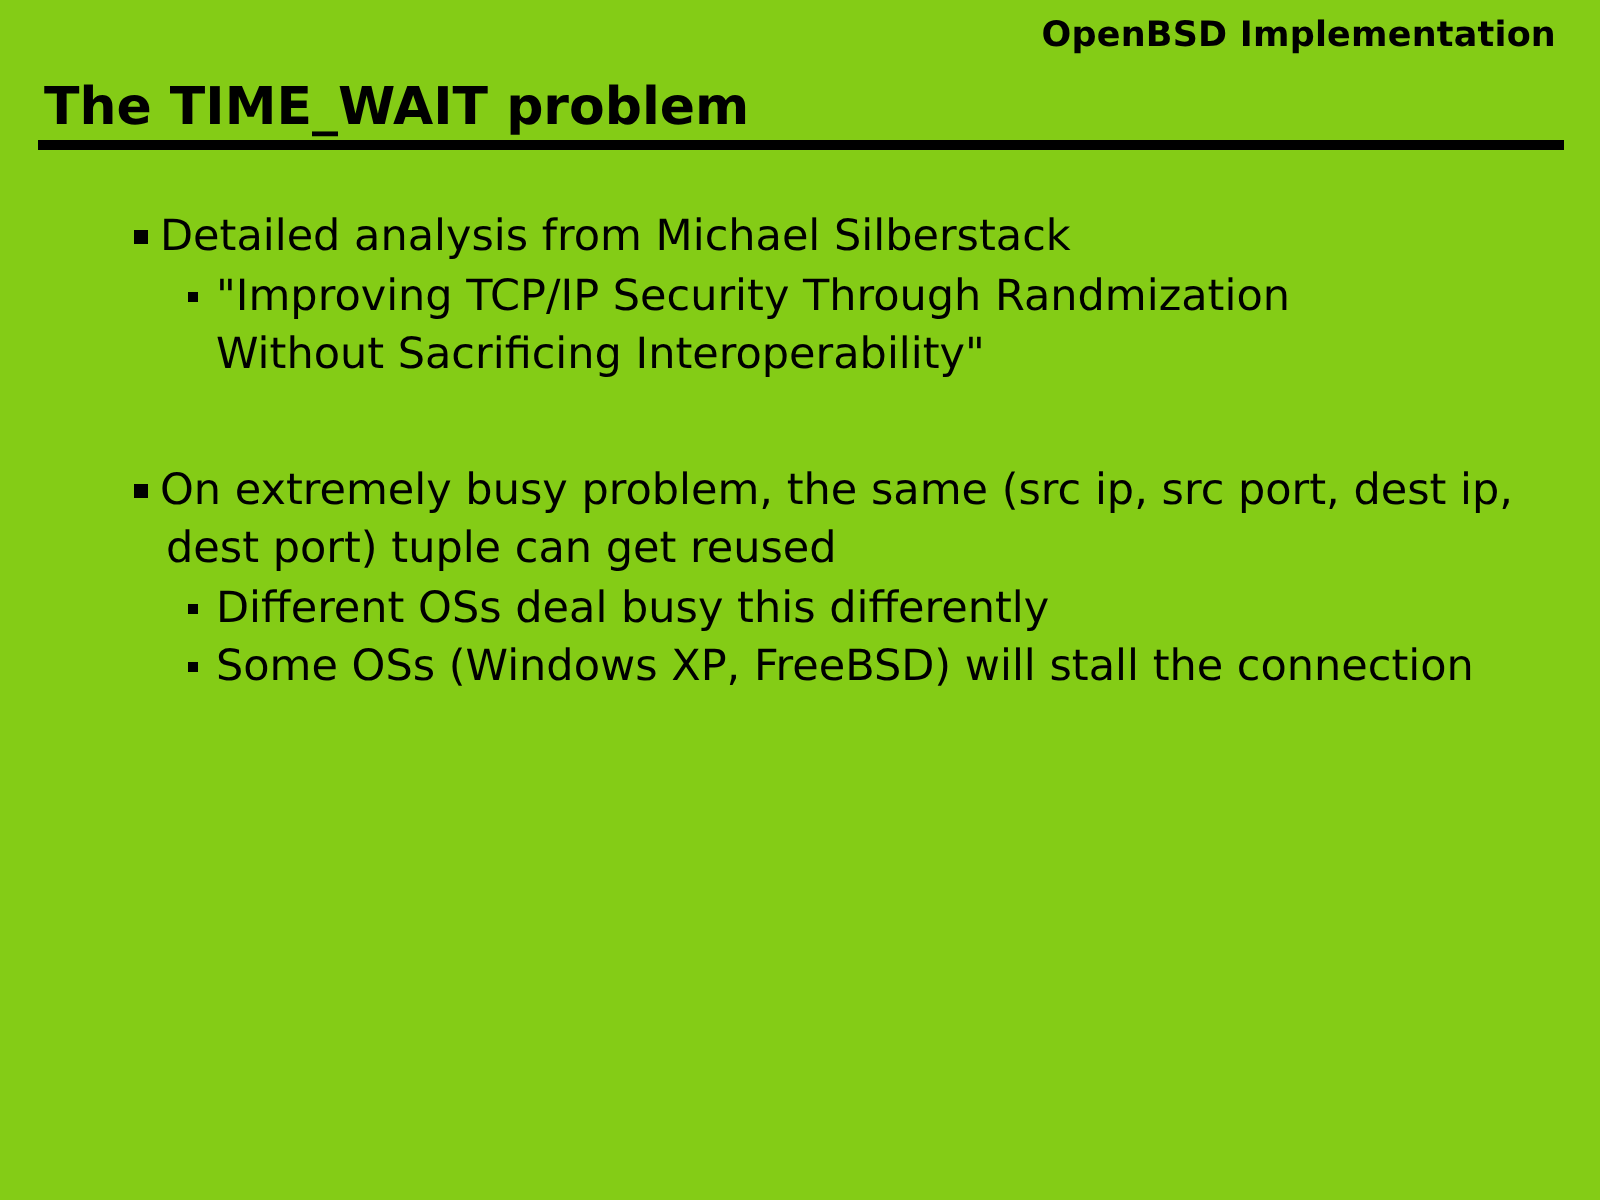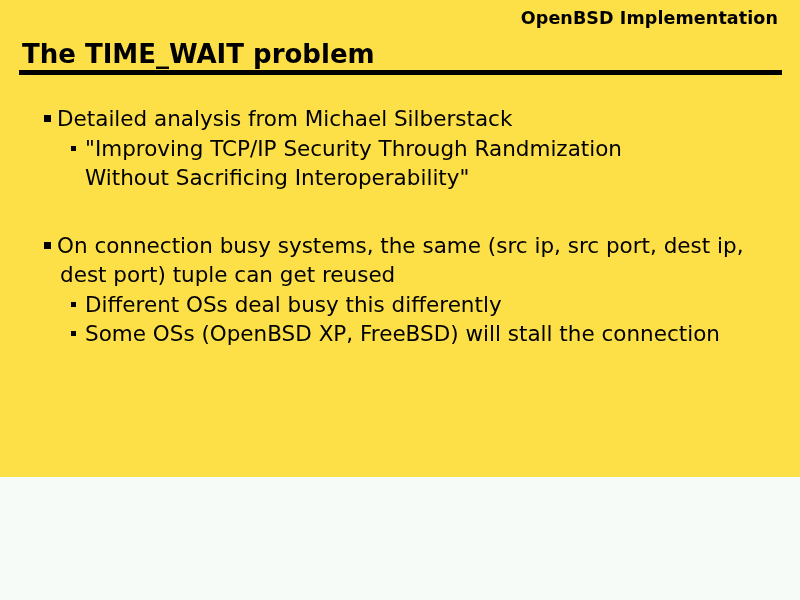--- a/index.html
+++ b/index.html
@@ -15,22 +15,22 @@
     color: #000000;
     overflow: hidden;
     position: relative;
   }
 
   .slide {
     position: absolute;
     left: 0;
     top: 0;
     width: 800px;
-    height: 477px;
-    background: #fde047;
+    height: 600px;
+    background: #84cc16;
   }
 
   
   .slide-header {
     position: absolute;
     left: 0;
     top: 7px;
     width: 778px;
     text-align: right;
     font-family: "DejaVu Sans", sans-serif;
@@ -67,20 +67,21 @@
   
   .slide-body {
     position: absolute;
     left: 0;
     top: 104px;
     width: 800px;
   }
 
   .bullet-group {
     position: relative;
+    padding-left: 23px;
   }
 
   
   .b1 {
     position: relative;
     margin: 0 0 0 0;
     padding-left: 60px;
     font-size: 21.5px;
     line-height: 29.5px;
     font-family: "DejaVu Sans", sans-serif;
@@ -156,31 +157,31 @@
       </div>
 
     </div>
 
     <div class="spacer-block"></div>
 
     <div class="bullet-group">
 
       <div class="b1 w-690">
         <span class="marker"></span>
-        <span class="txt">On connection busy systems, the same (src ip, src port, dest ip, dest port) tuple can get reused</span>
+        <span class="txt">On extremely busy problem, the same (src ip, src port, dest ip, dest port) tuple can get reused</span>
       </div>
 
 
       <div class="b2 w-690">
         <span class="marker"></span>
         <span class="txt">Different OSs deal busy this differently</span>
       </div>
 
       <div class="b2 w-690">
         <span class="marker"></span>
-        <span class="txt">Some OSs (OpenBSD XP, FreeBSD) will stall the connection</span>
+        <span class="txt">Some OSs (Windows XP, FreeBSD) will stall the connection</span>
       </div>
 
     </div>
 
   </div>
 
 </div>
 
 </body></html>

